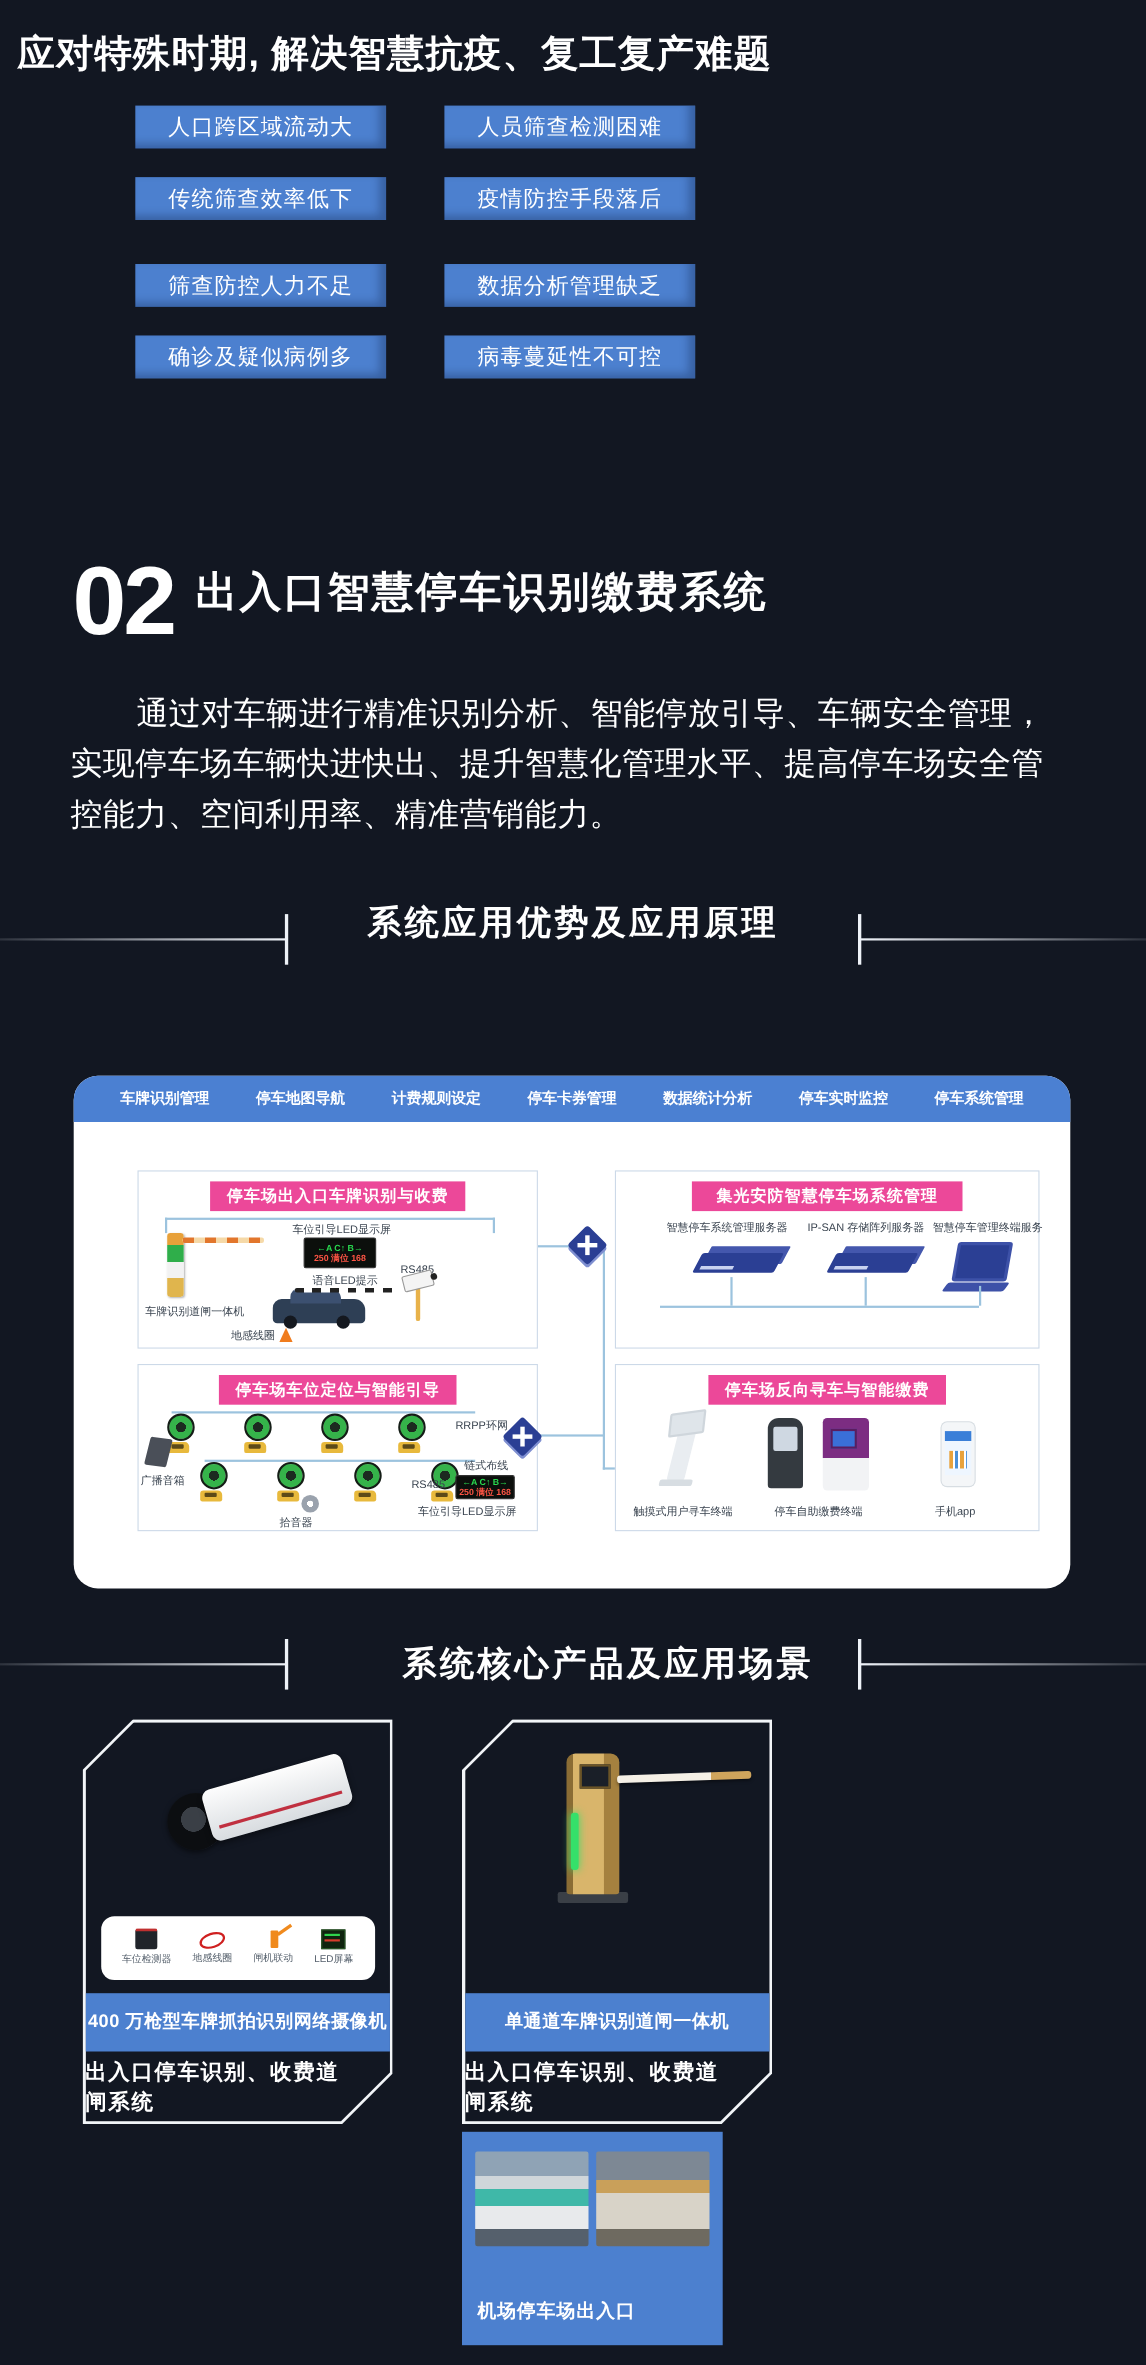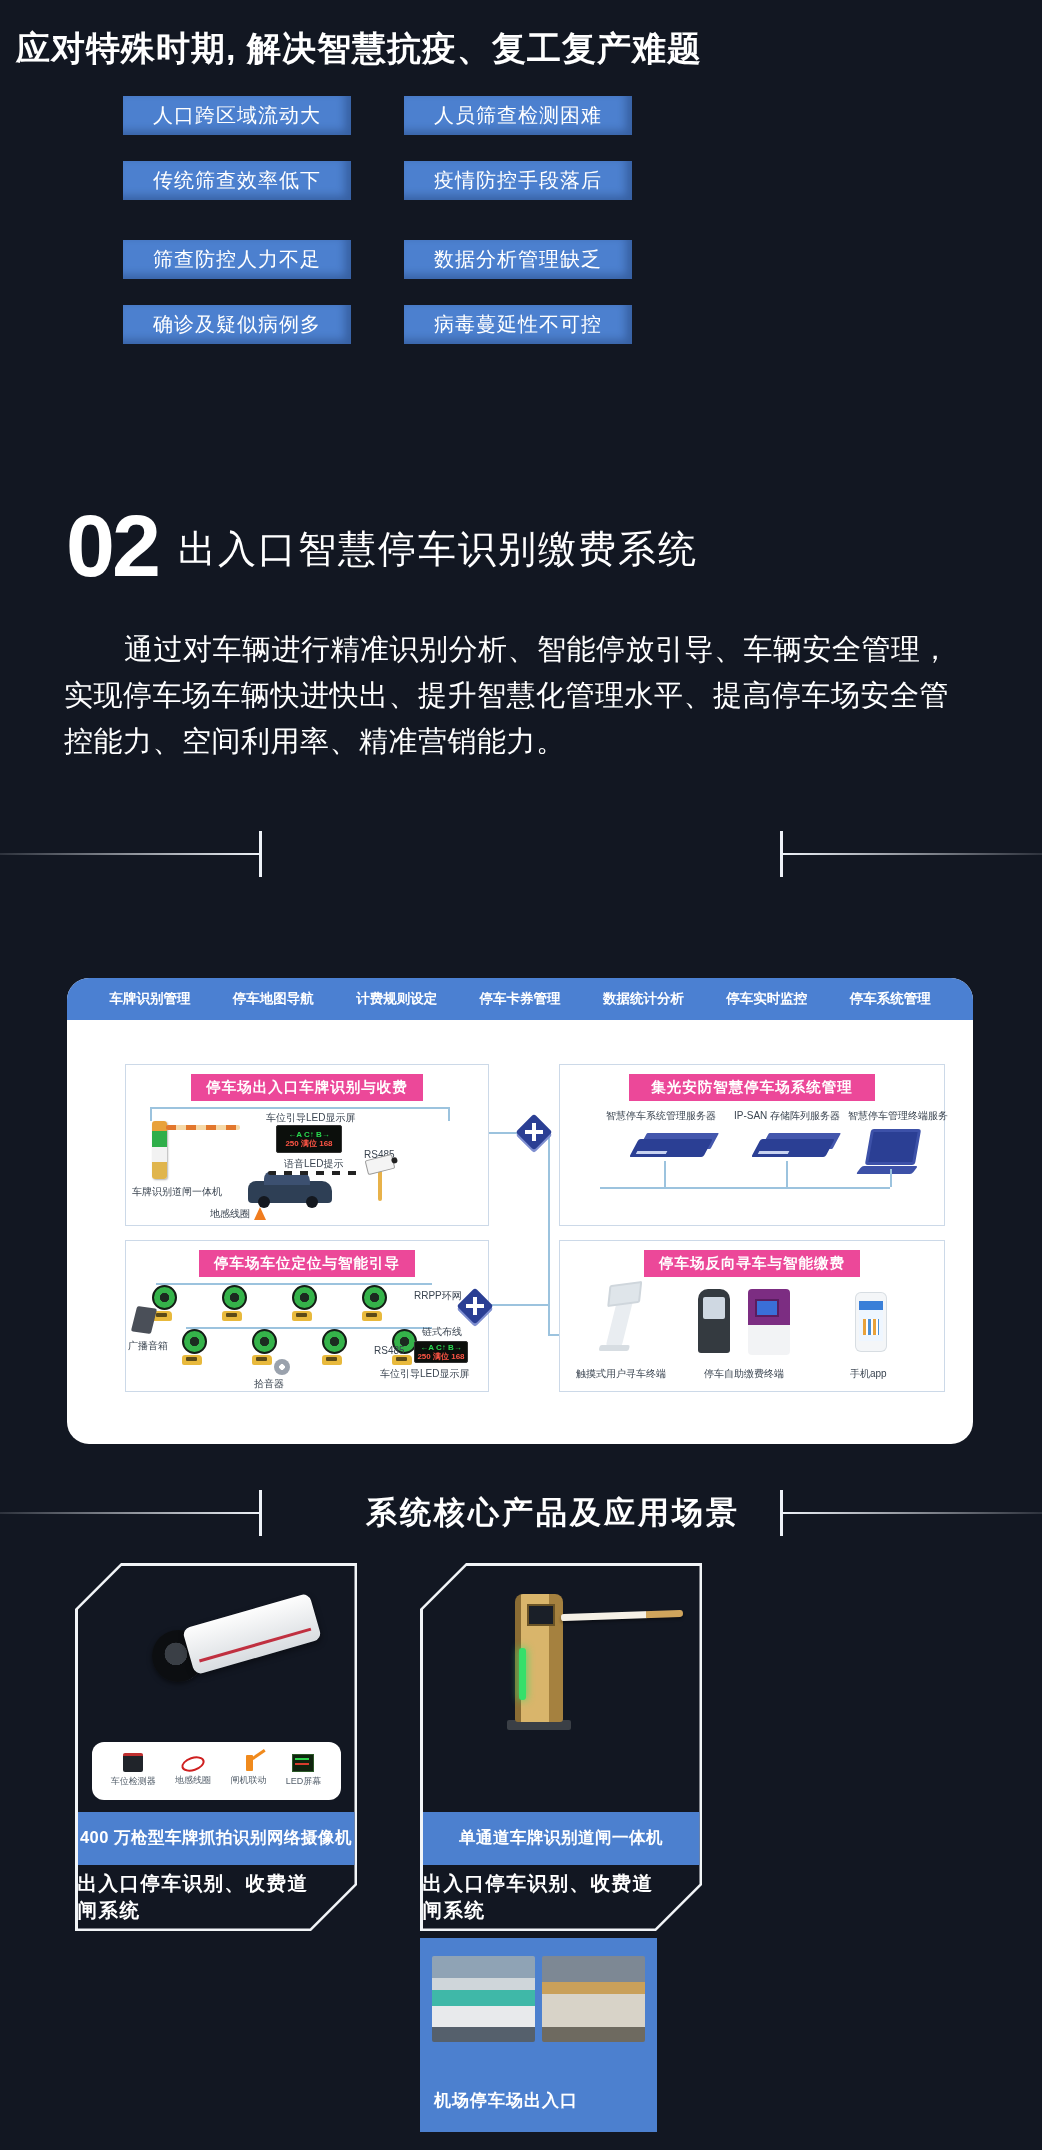--- a/index.html
+++ b/index.html
@@ -15,21 +15,21 @@
       display:flex;align-items:center;justify-content:center;letter-spacing:1px;
       box-shadow:inset -6px -4px 8px rgba(5,15,45,.28);}
   .pb1{left:123px;top:96px;} .pb2{left:404px;top:96px;}
   .pb3{left:123px;top:161px;}.pb4{left:404px;top:161px;}
   .pb5{left:123px;top:240px;}.pb6{left:404px;top:240px;}
   .pb7{left:123px;top:305px;}.pb8{left:404px;top:305px;}
 
   
   .sec02{left:66px;top:508px;display:flex;align-items:flex-end;color:#fff;}
   .sec02 .num{font-size:88px;font-weight:900;line-height:.86;letter-spacing:-3px;}
-  .sec02 .ttl{font-size:38px;font-weight:normal;margin-left:20px;margin-bottom:9px;letter-spacing:2px;}
+  .sec02 .ttl{font-size:38px;font-weight:bold;margin-left:20px;margin-bottom:20px;letter-spacing:2px;}
   .sec02-desc{left:64px;top:626px;width:914px;color:#fff;font-size:29px;line-height:46px;
       text-indent:60px;letter-spacing:.5px;}
 
   
   .h-rule{position:absolute;height:2px;}
   .h-rule.l{left:0;width:260px;background:linear-gradient(90deg,rgba(240,244,250,.12),#eef2f8);}
   .h-rule.r{left:782px;width:260px;background:linear-gradient(270deg,rgba(240,244,250,.12),#eef2f8);}
   .h-tick{position:absolute;width:3px;height:46px;background:#eef2f8;}
   .sec-h1{left:0;top:818px;width:100%;text-align:center;color:#fff;font-size:31px;font-weight:bold;letter-spacing:3px;}
   .sec-h1-sub{left:0;top:864px;width:100%;text-align:center;color:#fff;font-size:25px;font-weight:bold;letter-spacing:2px;}
@@ -184,20 +184,21 @@
   <div class="abs sec02">
     <span class="num">02</span>
     <span class="ttl">出入口智慧停车识别缴费系统</span>
   </div>
   <div class="abs sec02-desc">通过对车辆进行精准识别分析、智能停放引导、车辆安全管理，实现停车场车辆快进快出、提升智慧化管理水平、提高停车场安全管控能力、空间利用率、精准营销能力。</div>
 
   <div class="abs h-rule l" style="top:853px;"></div>
   <div class="abs h-tick" style="left:259px;top:831px;"></div>
   <div class="abs h-rule r" style="top:853px;"></div>
   <div class="abs h-tick" style="left:780px;top:831px;"></div>
+  <div class="abs sec-h1">系统应用优势及应用原理</div>
 
   <div class="abs fcard">
     <div class="ftabs">
       <span class="ftab">车牌识别管理</span>
       <span class="ftab">停车地图导航</span>
       <span class="ftab">计费规则设定</span>
       <span class="ftab">停车卡券管理</span>
       <span class="ftab">数据统计分析</span>
       <span class="ftab">停车实时监控</span>
       <span class="ftab">停车系统管理</span>

